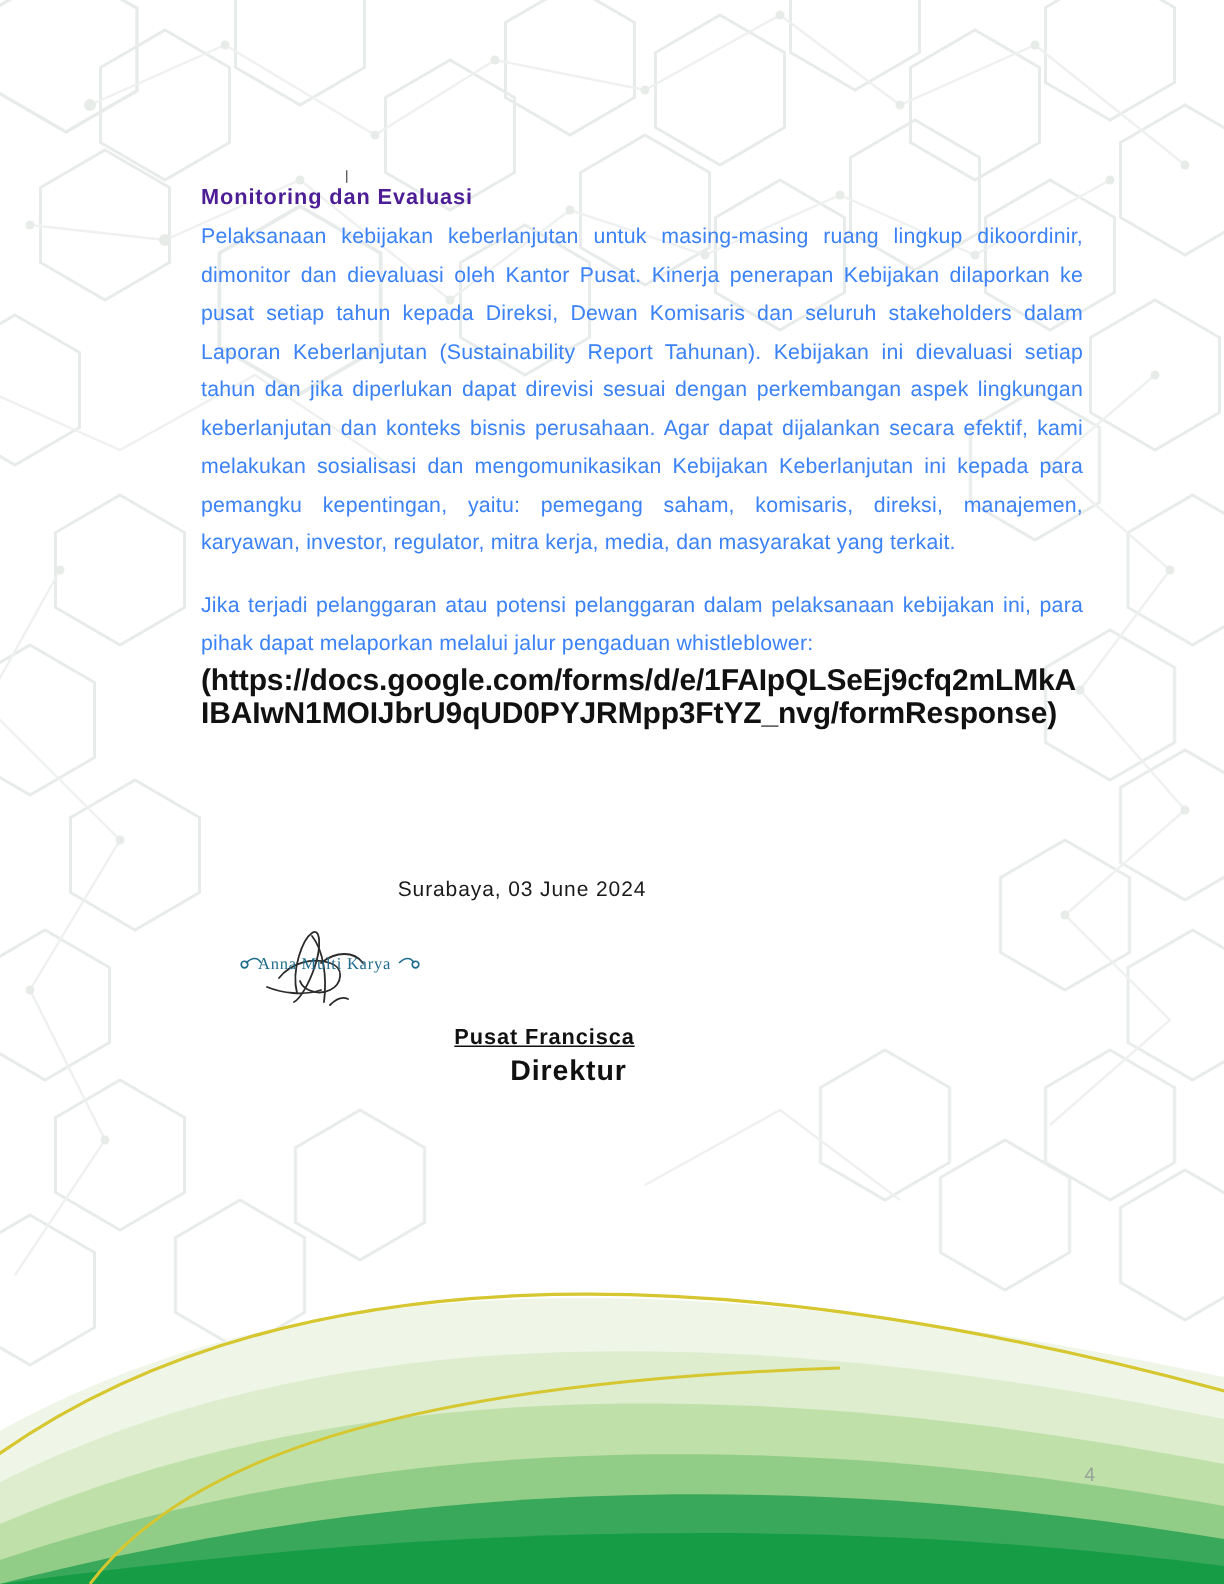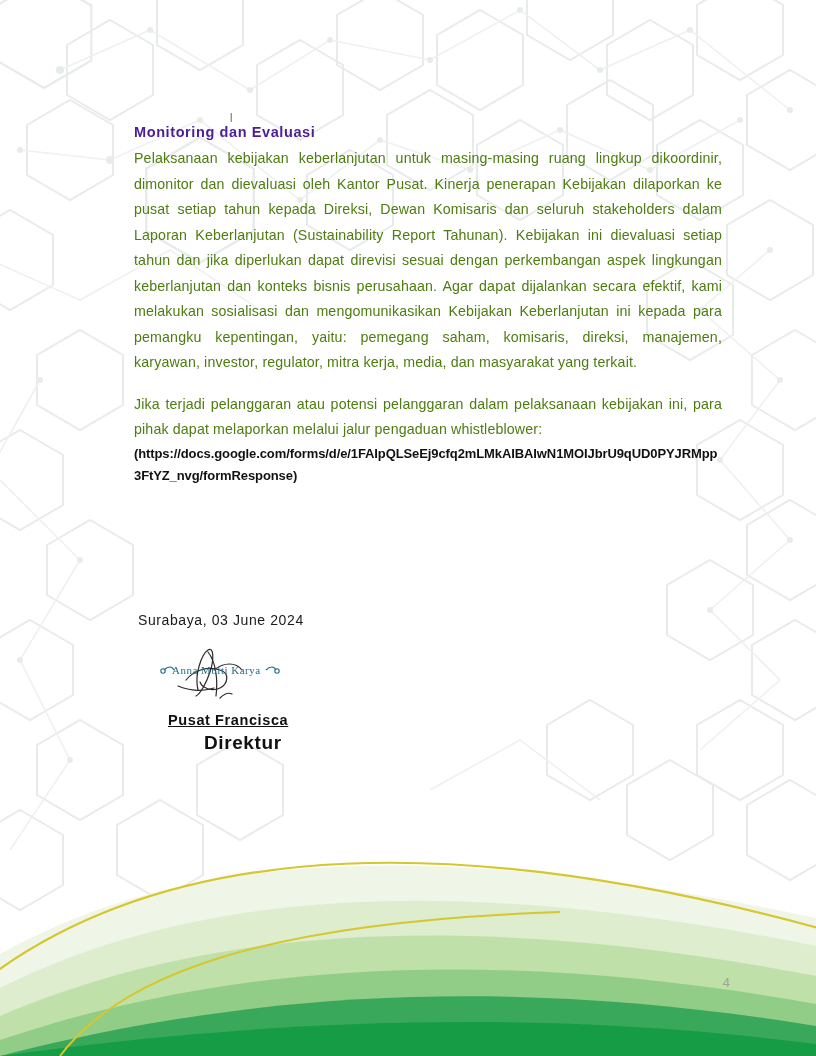--- a/index.html
+++ b/index.html
@@ -53,52 +53,53 @@
     font-size: 14.5px;
     font-weight: bold;
     color: #4c1d95;
     margin: 0 0 6px 0;
     letter-spacing: 0.6px;
   }
 
   p.body-text {
     font-size: 14.2px;
     line-height: 25.5px;
-    color: #4d7c0f;
+    color: #3b82f6;
     margin: 0;
     text-align: justify;
     text-justify: inter-word;
     letter-spacing: 0.15px;
   }
 
   .gap-before-penutup { height: 16px; }
 
   h2.heading.penutup {
     margin-top: 0;
     margin-bottom: 4px;
   }
 
   p.url-text {
-    font-size: 13px;
+    font-size: 20px;
     line-height: 22px;
     color: #111111;
     font-weight: 600;
     margin: 0;
     text-align: left;
     letter-spacing: -0.1px;
     word-break: break-all;
   }
 
   
   #signature-block {
     position: absolute;
     left: 138px;
-    top: 612px;
+    top: 584px;
     width: 420px;
     z-index: 5;
+    text-align: center;
   }
   .place-date {
     font-size: 14px;
     color: #1a1a1a;
     letter-spacing: 0.6px;
     margin: 0 0 6px 0;
   }
   .sig-wrap {
     position: relative;
     height: 78px;

